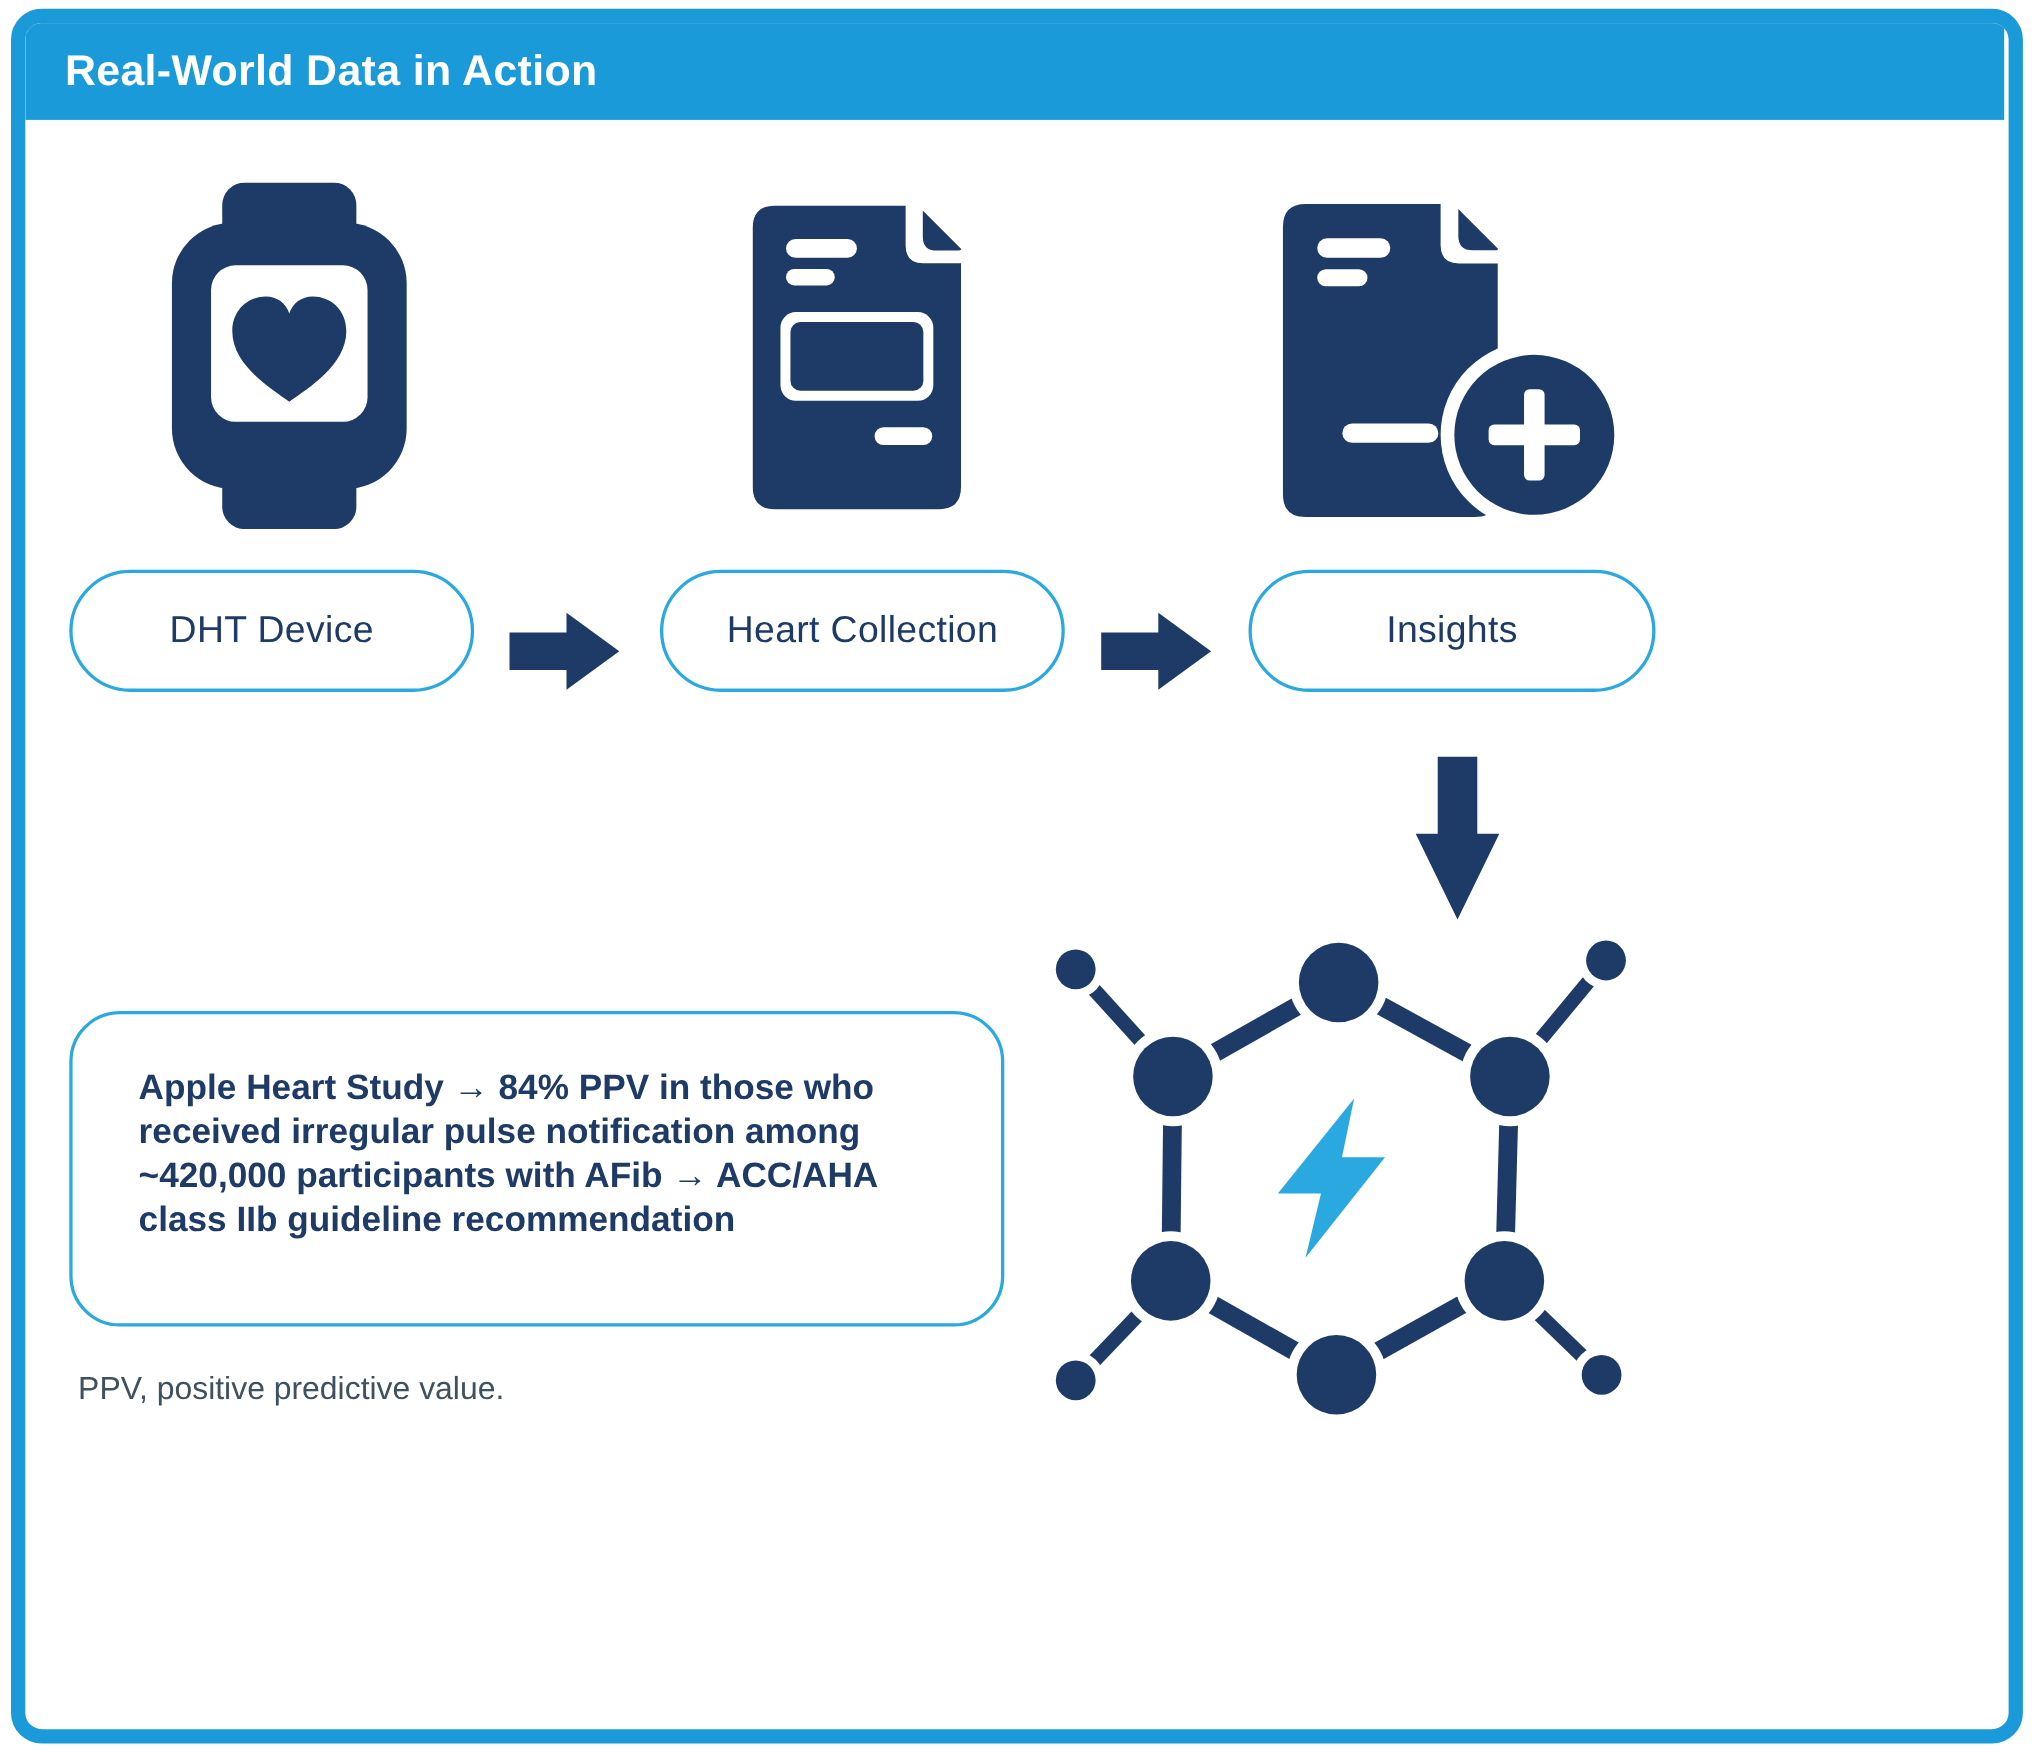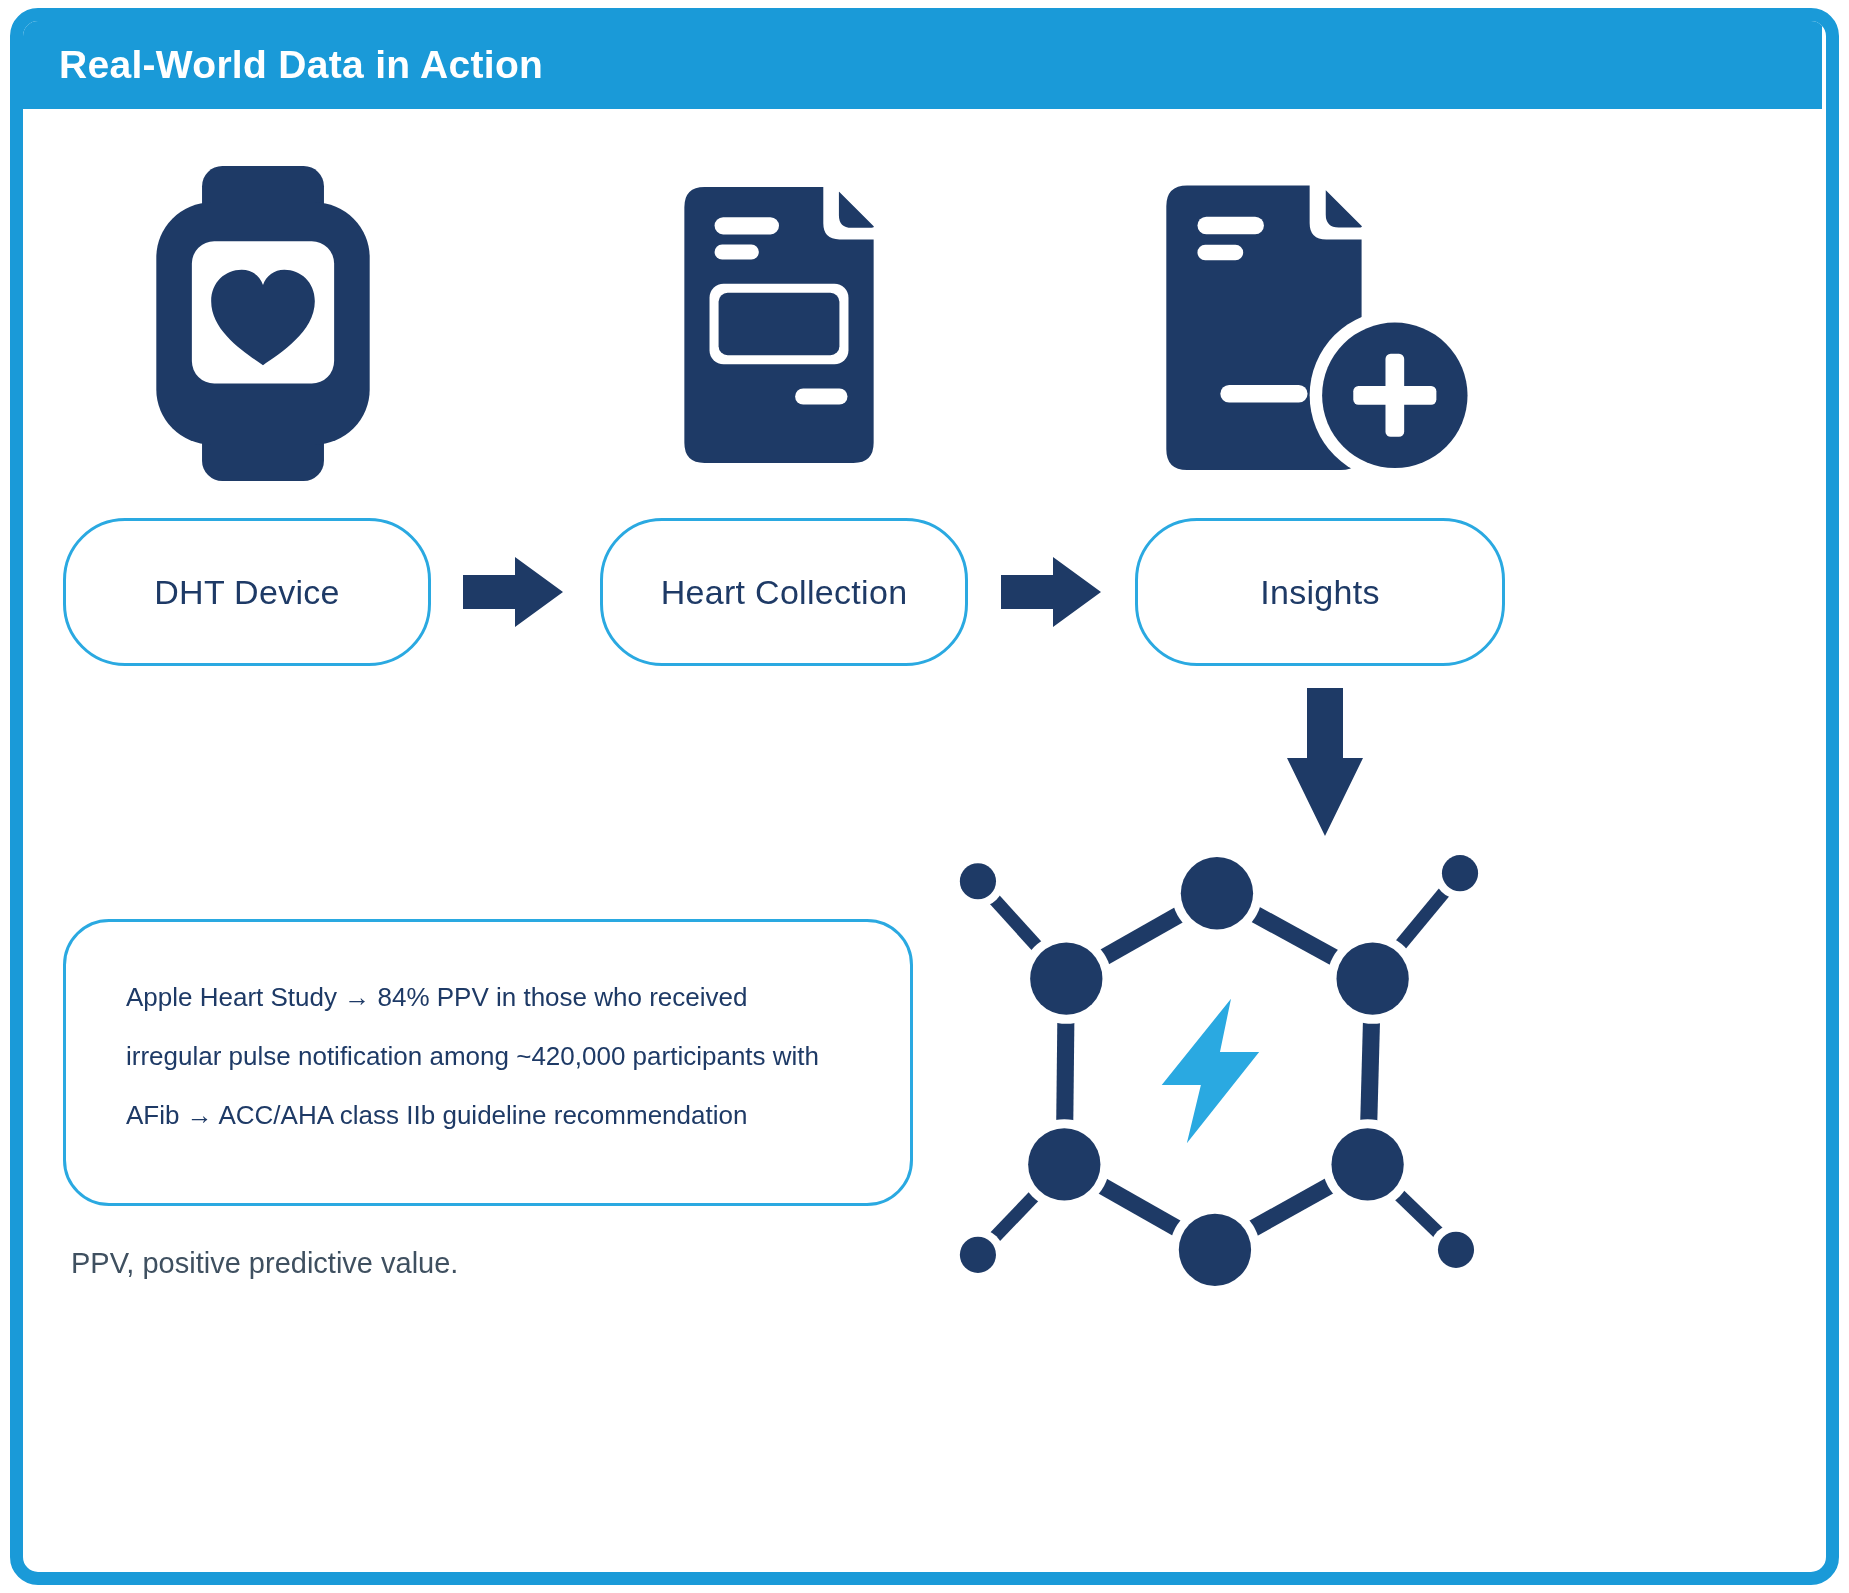--- a/index.html
+++ b/index.html
@@ -24,21 +24,21 @@
     padding:0 36px;box-sizing:border-box;
   }
   .header-title{color:#fff;font-size:39px;font-weight:700;letter-spacing:.3px;}
 
   .icon{position:absolute;}
   .icon-watch{left:120px;top:145px;width:240px;height:315px;}
   .icon-doc{left:650px;top:158px;width:212px;height:292px;}
   .icon-docplus{left:1135px;top:156px;width:322px;height:312px;}
 
   .pill{
-    position:absolute;top:497px;height:148px;box-sizing:border-box;
+    position:absolute;top:497px;height:111px;box-sizing:border-box;
     border:3px solid var(--accent);border-radius:62px;background:#fff;
     display:flex;align-items:center;justify-content:center;
     color:var(--navy);font-size:34px;letter-spacing:.3px;
   }
   .pill-1{left:40px;width:368px;}
   .pill-2{left:577px;width:368px;}
   .pill-3{left:1112px;width:370px;}
 
   .arrow-right{position:absolute;top:530px;width:100px;height:82px;}
   .arrow-1{left:440px;}
@@ -47,21 +47,21 @@
 
   .molecule{position:absolute;left:918px;top:812px;width:572px;height:462px;}
 
   .callout{
     position:absolute;left:40px;top:898px;width:850px;height:287px;
     box-sizing:border-box;border:3px solid var(--accent);border-radius:46px;
     padding:46px 60px;background:#fff;
   }
   .callout-text{
     margin:0;max-width:700px;color:var(--navy);
-    font-size:26px;line-height:59px;
+    font-size:32px;line-height:40px;font-weight:bold;
   }
   .footnote{
     position:absolute;left:48px;top:1226px;
     color:var(--text-muted);font-size:29px;
   }
 </style>
 </head>
 <body>
 
 <div class="page">

